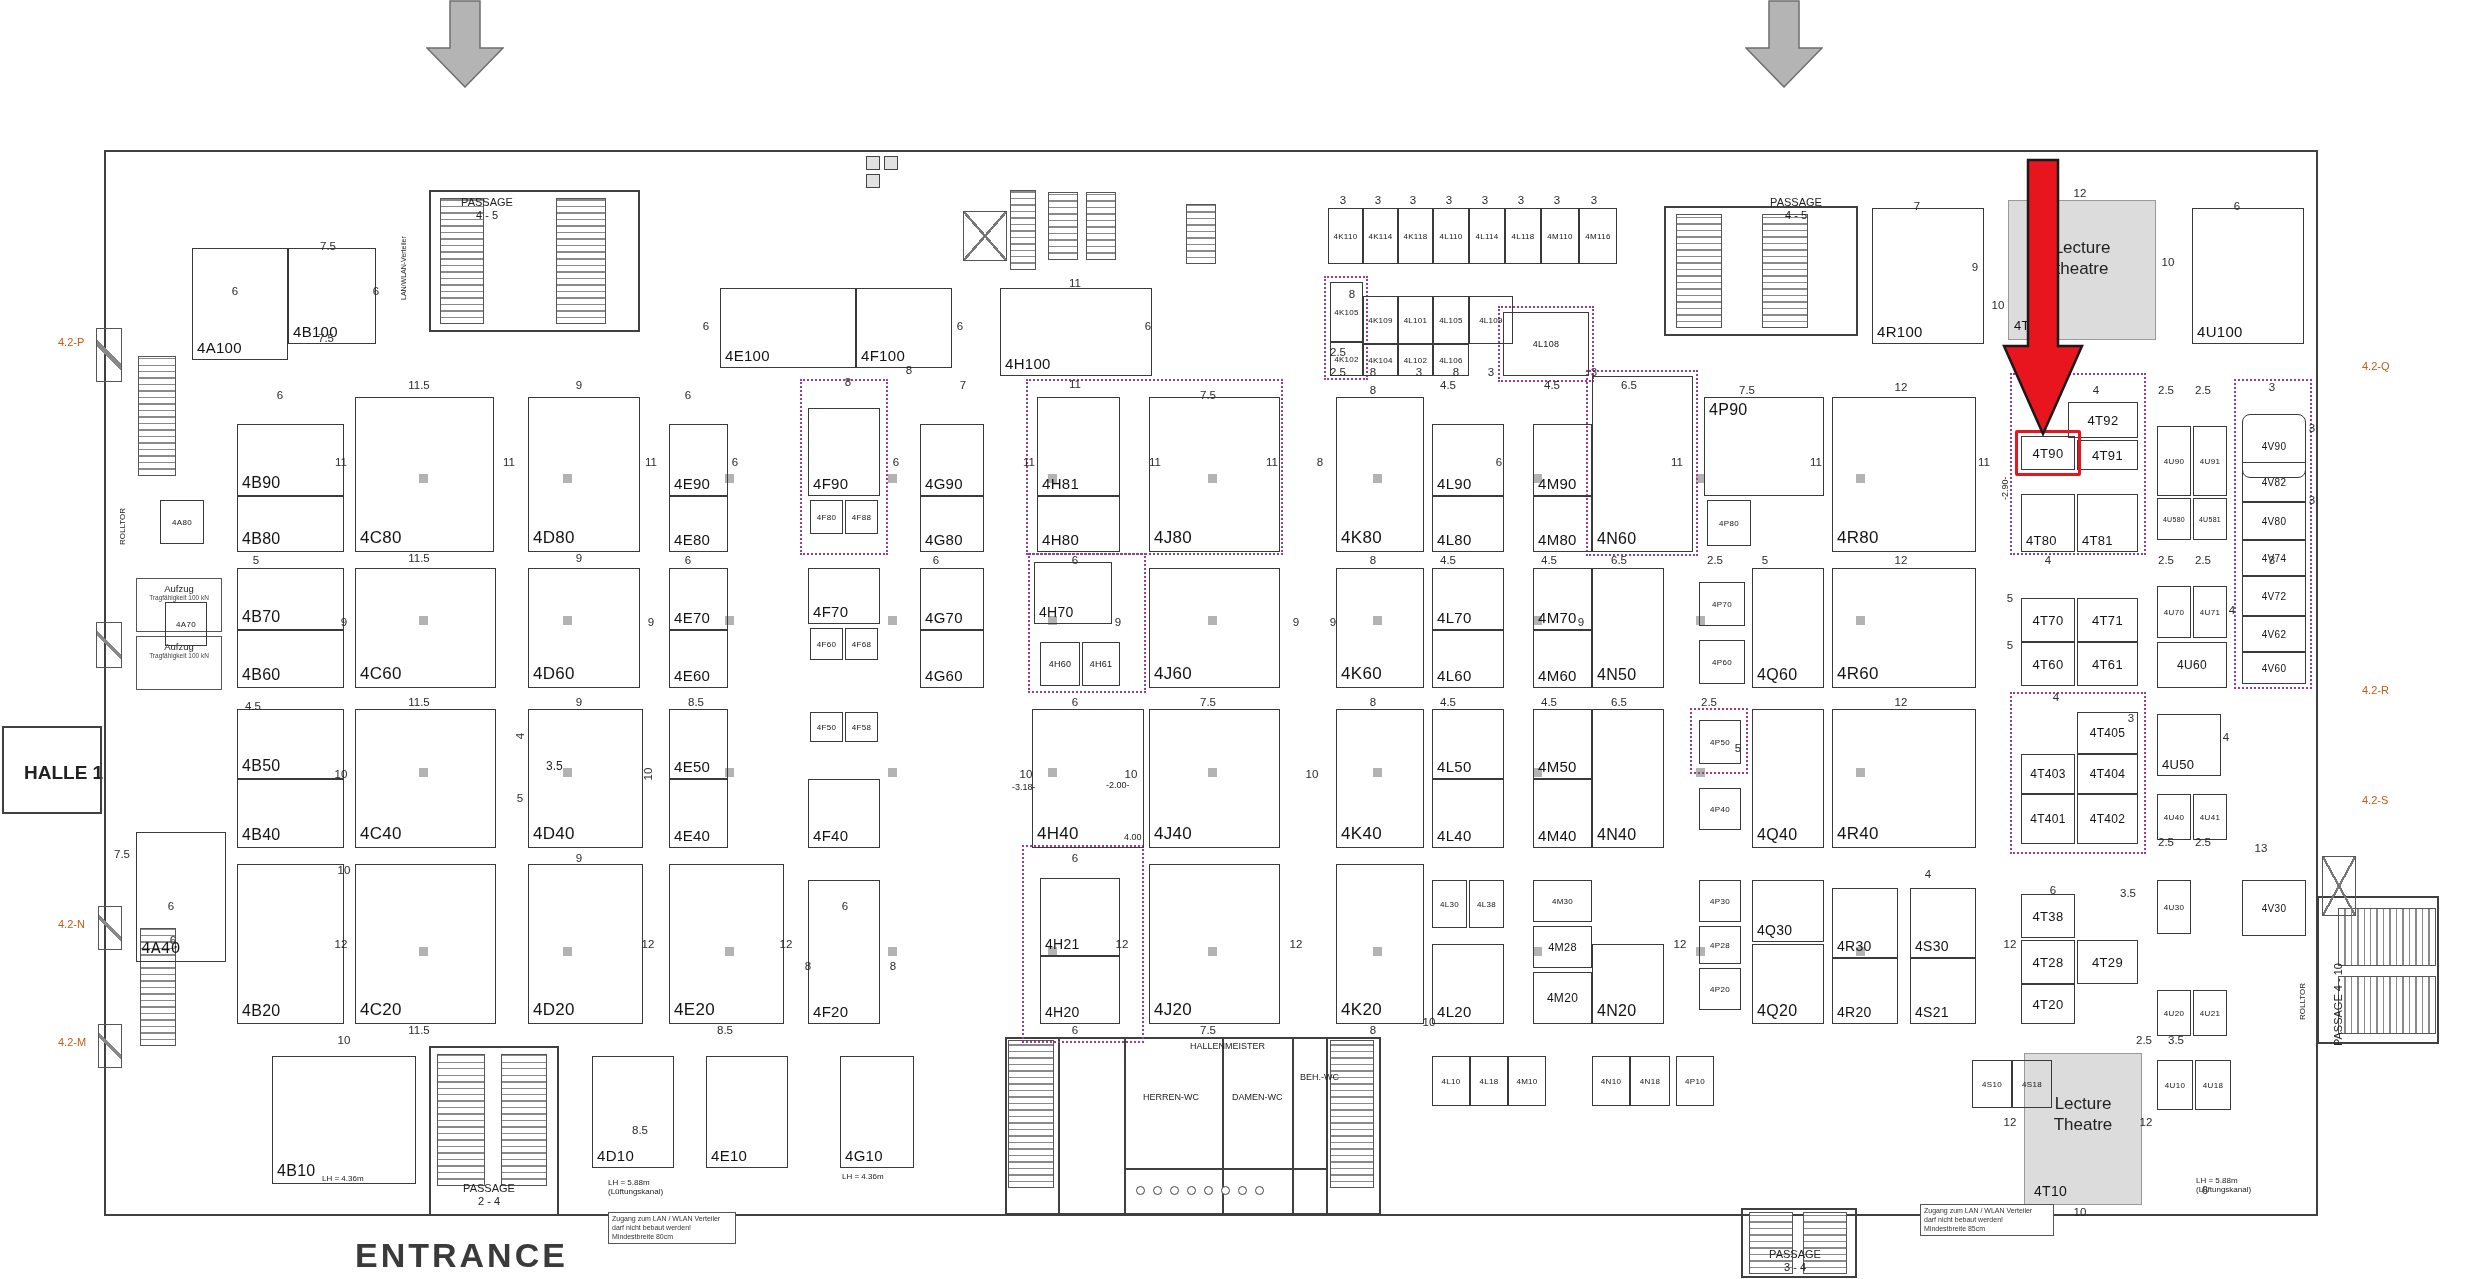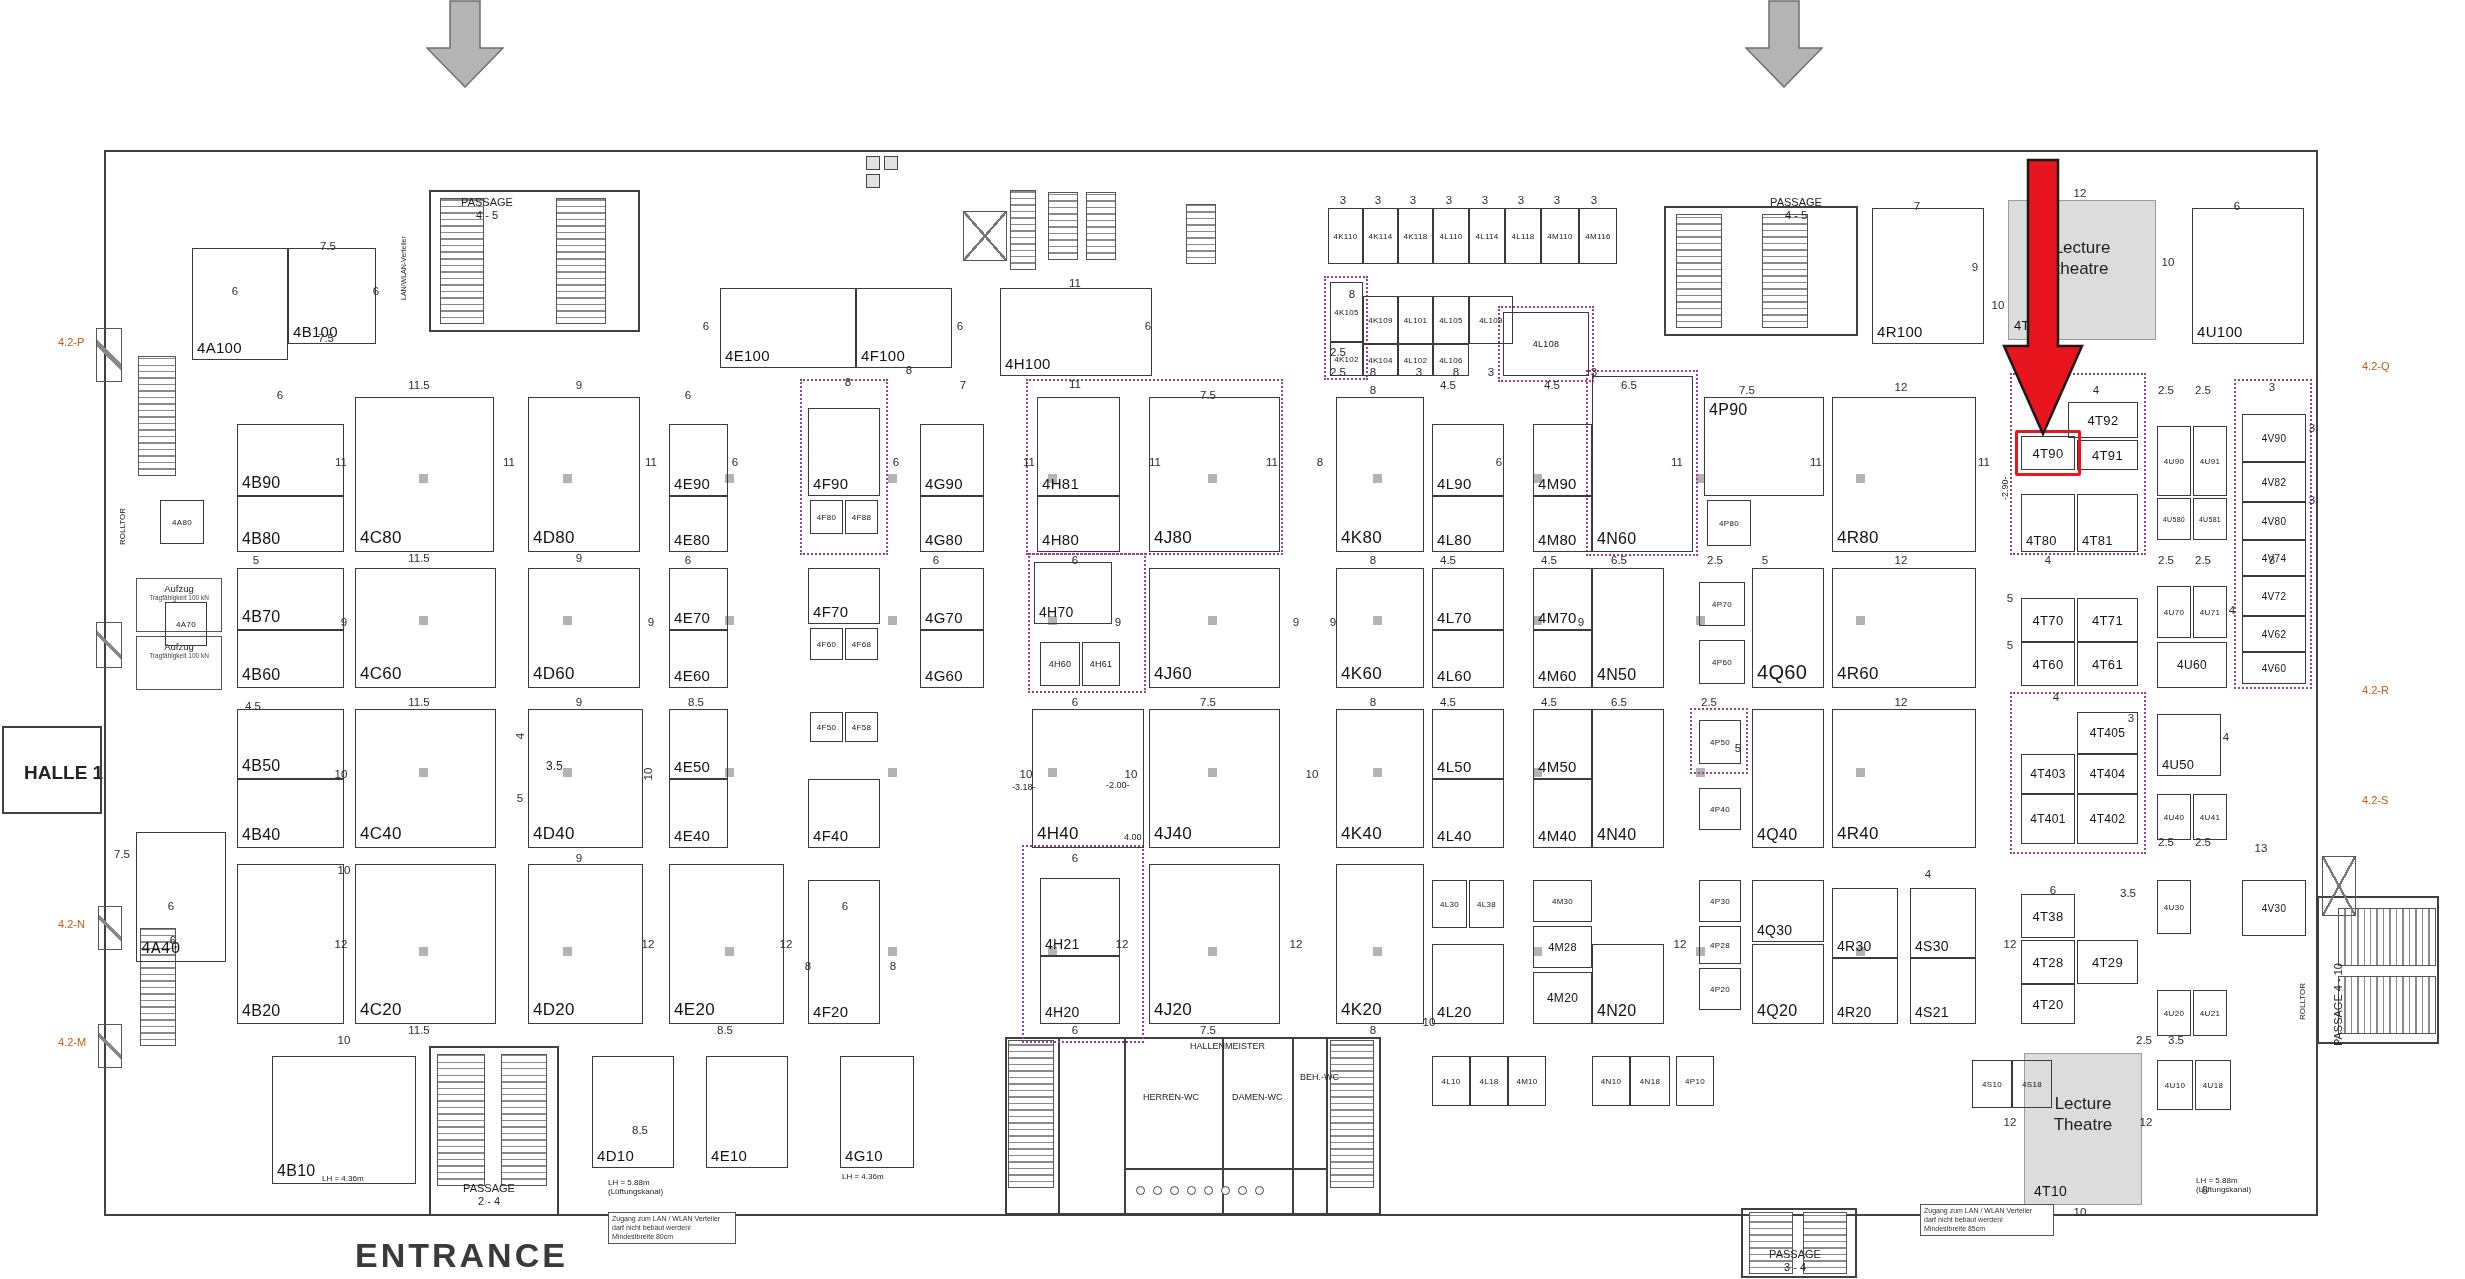--- a/index.html
+++ b/index.html
@@ -336,21 +336,21 @@
     </div>
     <div class="booth" style="left: 2193px; top: 426px; width: 34px; height: 70px;">
       <span class="blabel c" style="font-size: 8px;">4U91</span>
     </div>
     <div class="booth" style="left: 2157px; top: 498px; width: 34px; height: 42px;">
       <span class="blabel c" style="font-size: 7px;">4U580</span>
     </div>
     <div class="booth" style="left: 2193px; top: 498px; width: 34px; height: 42px;">
       <span class="blabel c" style="font-size: 7px;">4U581</span>
     </div>
-    <div class="booth" style="left: 2242px; top: 414px; width: 64px; height: 48px;">
+    <div class="booth" style="left: 2242px; top: 414px; width: 64px; height: 64px; border-radius: 8px;">
       <span class="blabel c" style="font-size: 10px;">4V90</span>
     </div>
     <div class="booth" style="left: 2242px; top: 462px; width: 64px; height: 40px;">
       <span class="blabel c" style="font-size: 10px;">4V82</span>
     </div>
     <div class="booth" style="left: 2242px; top: 502px; width: 64px; height: 38px;">
       <span class="blabel c" style="font-size: 10px;">4V80</span>
     </div>
     <div class="booth" style="left: 2242px; top: 540px; width: 64px; height: 36px;">
       <span class="blabel c" style="font-size: 10px;">4V74</span>
@@ -418,21 +418,21 @@
     <div class="booth" style="left: 1592px; top: 568px; width: 72px; height: 120px;">
       <span class="blabel bl" style="font-size: 16px;">4N50</span>
     </div>
     <div class="booth" style="left: 1699px; top: 582px; width: 46px; height: 44px;">
       <span class="blabel c" style="font-size: 8px;">4P70</span>
     </div>
     <div class="booth" style="left: 1699px; top: 640px; width: 46px; height: 44px;">
       <span class="blabel c" style="font-size: 8px;">4P60</span>
     </div>
     <div class="booth" style="left: 1752px; top: 568px; width: 72px; height: 120px;">
-      <span class="blabel bl" style="font-size: 20px;">4Q60</span>
+      <span class="blabel bl" style="font-size: 16px;">4Q60</span>
     </div>
     <div class="booth" style="left: 1832px; top: 568px; width: 144px; height: 120px;">
       <span class="blabel bl" style="font-size: 17px;">4R60</span>
     </div>
     <div class="booth" style="left: 2021px; top: 598px; width: 54px; height: 44px;">
       <span class="blabel c" style="font-size: 13px;">4T70</span>
     </div>
     <div class="booth" style="left: 2077px; top: 598px; width: 61px; height: 44px;">
       <span class="blabel c" style="font-size: 13px;">4T71</span>
     </div>

